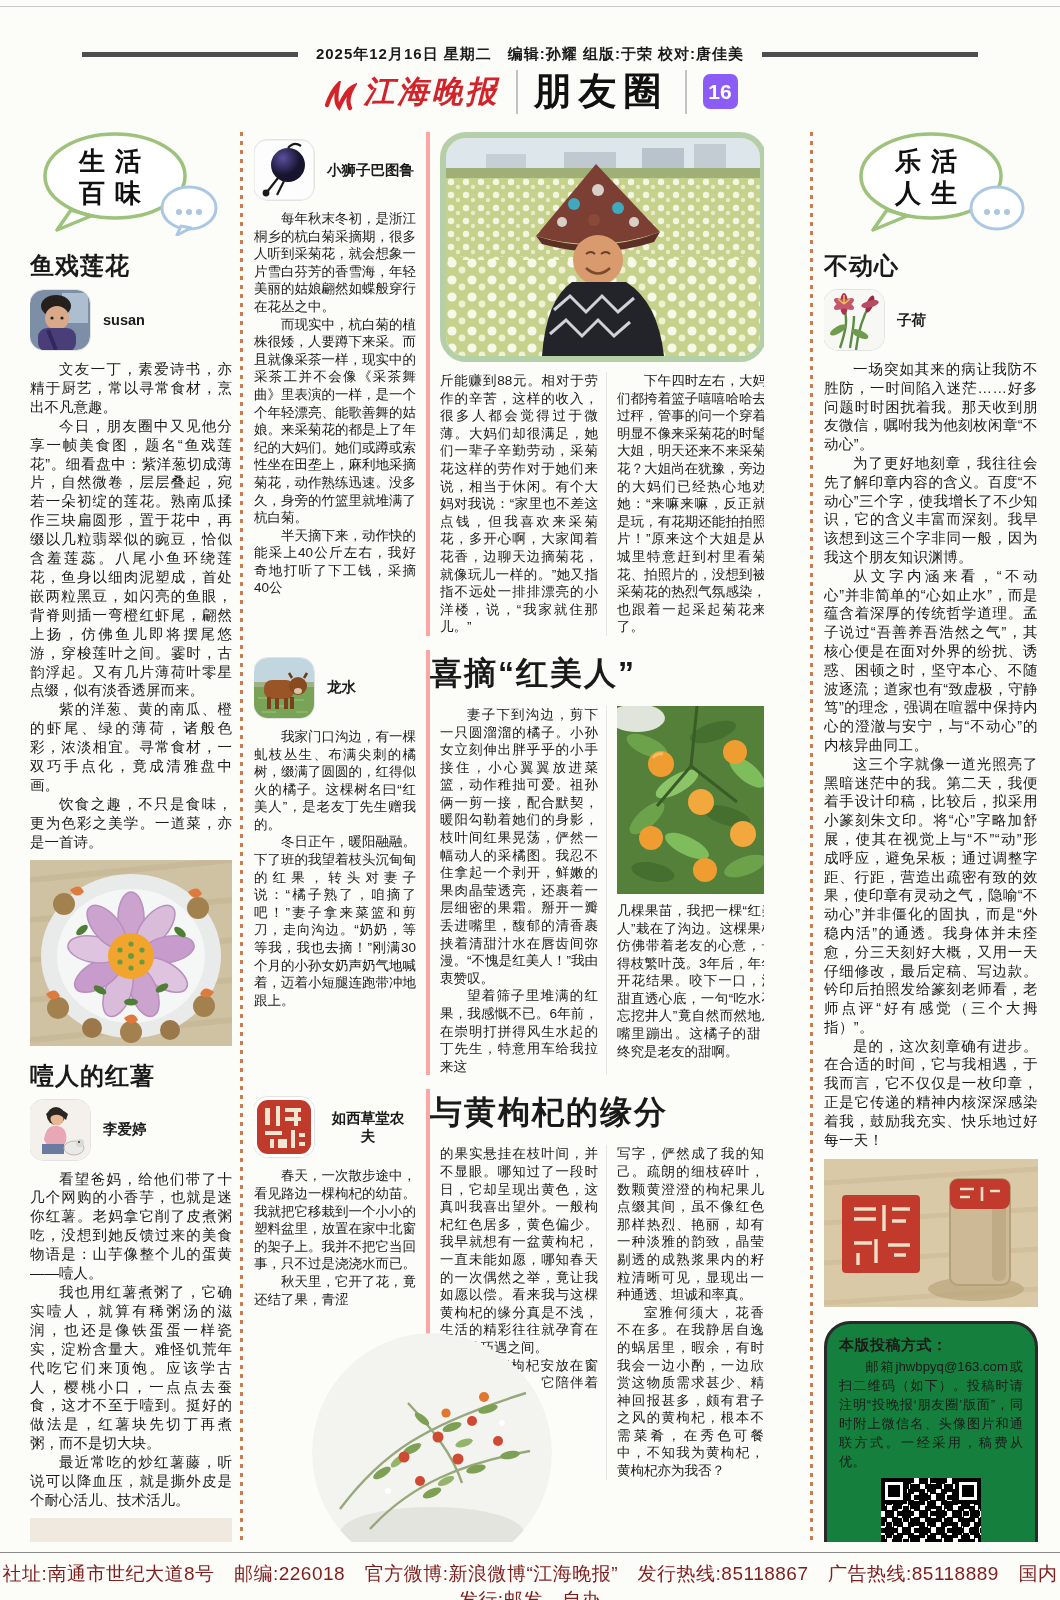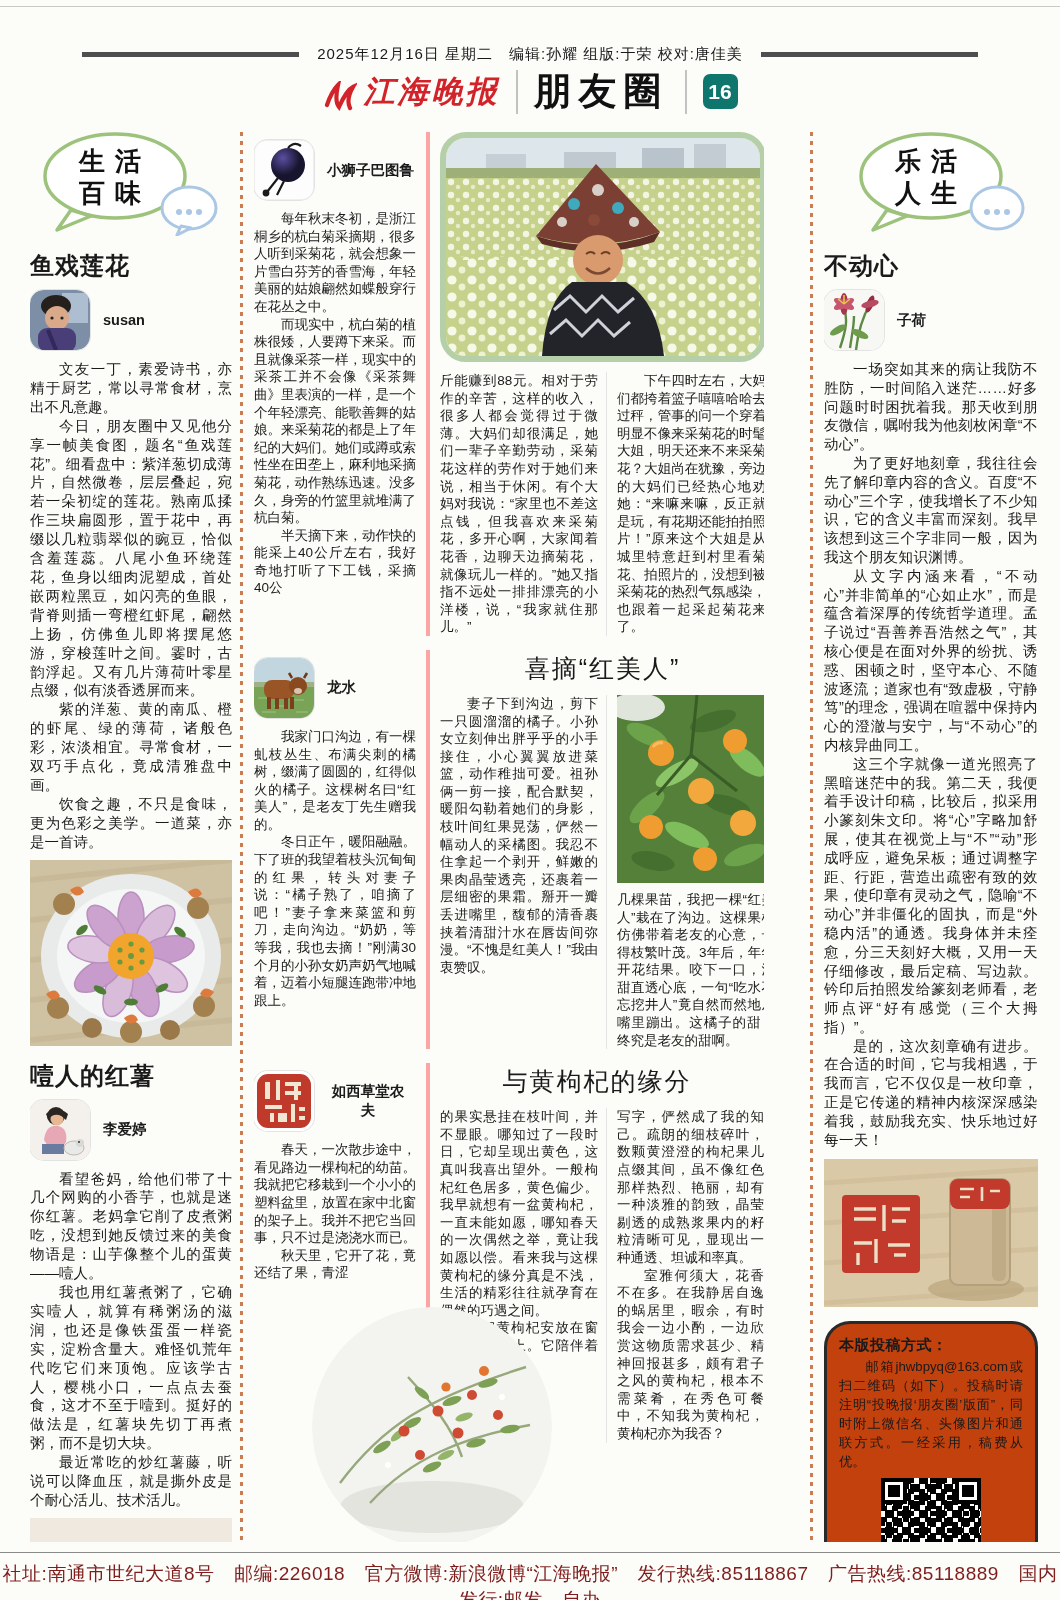--- a/index.html
+++ b/index.html
@@ -2,27 +2,27 @@
 <html><head>
 <meta charset="utf-8">
 <style>
   html,body{margin:0;padding:0;background:#9a9a9a;}
   .page{position:relative;width:1060px;height:1600px;margin:0 auto;background:#fcfcf9;
         font-family:"Liberation Sans",sans-serif;color:#1a1a1a;overflow:hidden;}
   
   .topline{position:absolute;top:6px;left:0;right:0;height:1px;background:#c9c9c9;}
   .dateline{position:absolute;top:45px;left:82px;right:82px;display:flex;align-items:center;}
   .dateline .bar{flex:1;height:5px;background:#4e4e50;}
-  .date-text{margin:0 18px;font-size:15px;font-weight:normal;letter-spacing:1px;white-space:nowrap;text-align:center;}
+  .date-text{margin:0 18px;font-size:15px;font-weight:bold;letter-spacing:1px;white-space:nowrap;text-align:center;}
   .masthead{position:absolute;top:66px;left:0;right:0;display:flex;justify-content:center;align-items:center;gap:16px;}
   .brand{display:flex;align-items:flex-end;gap:7px;}
   .brand-name{font-family:"Liberation Serif",serif;font-style:italic;font-weight:bold;font-size:31px;color:#d2232a;letter-spacing:3px;}
   .mast-sep{width:2px;height:44px;background:#c2c2c2;}
   .section-name{font-size:38px;font-weight:900;letter-spacing:7px;color:#111;}
-  .page-badge{width:35px;height:35px;background:#0f766e;color:#fff;border-radius:7px;font-size:21px;font-weight:bold;
+  .page-badge{width:35px;height:35px;background:#8b5cf6;color:#fff;border-radius:7px;font-size:21px;font-weight:bold;
               display:flex;align-items:center;justify-content:center;}
   
   .vdot{position:absolute;top:132px;height:1410px;width:3px;
         background-image:repeating-linear-gradient(180deg,#cd7b50 0 4px,transparent 4px 9px);}
   
   .col-left{position:absolute;left:30px;top:128px;width:202px;height:1414px;overflow:hidden;}
   .col-center{position:absolute;left:254px;top:132px;width:510px;height:1410px;overflow:hidden;}
   .col-right{position:absolute;left:824px;top:128px;width:214px;height:1414px;overflow:hidden;}
   
   .bubble{display:block;margin:2px auto 0;}
@@ -41,26 +41,26 @@
   
   .art-main h1{font-size:29px;text-align:center;margin:4px 0 12px;letter-spacing:4px;font-weight:bold;}
   .art-row{display:flex;}
   .c1{width:162px;flex:none;}
   .cr{flex:1;margin-left:10px;border-left:4px solid #fca5a5;padding-left:0;}
   .main-photo{width:314px;height:218px;border:6px solid #b5d0a8;border-radius:26px;overflow:hidden;margin:0 0 0 10px;}
   .row2{display:flex;margin-top:10px;}
   .c2{width:158px;flex:none;padding:0 8px 0 10px;}
   .c3{flex:1;border-left:1px solid #e5e5e5;padding-left:10px;}
   .art2,.art3{margin-top:14px;}
-  .art2 h2,.art3 h2{font-size:25px;text-align:center;margin:2px 0 10px;letter-spacing:2px;font-weight:normal;}
+  .art2 h2,.art3 h2{font-size:32px;text-align:left;margin:2px 0 10px;letter-spacing:2px;font-weight:bold;}
   .art3{position:relative;height:418px;}
   .goji-circle{position:absolute;left:58px;top:244px;width:240px;height:240px;border-radius:50%;overflow:hidden;}
   
   .seal-photo{margin-top:10px;}
-  .phone{position:relative;margin-top:10px;border:3px solid #2a2a2a;border-radius:26px;padding:12px 12px 8px;height:232px;background:#c2410c;}
+  .phone{position:relative;margin-top:10px;border:3px solid #2a2a2a;border-radius:26px;padding:12px 12px 8px;height:232px;background:#15803d;}
   .pb-title{font-size:15px;font-weight:bold;letter-spacing:0.5px;}
   .pb-body{font-size:13.2px;line-height:19px;text-align:justify;text-indent:2em;margin-top:2px;}
   .qr{position:relative;width:100px;height:100px;margin:7px auto 0;background-color:#fff;
       background-image:repeating-conic-gradient(#000 0 25%,transparent 0 50%),
                        repeating-conic-gradient(#000 0 25%,transparent 0 50%);
       background-size:11px 11px,17px 17px;background-position:0 0,4px 6px;}
   .qr b{position:absolute;width:26px;height:26px;background:#fff;border:4px solid #000;box-sizing:border-box;}
   .qr b::after{content:"";position:absolute;inset:3px;background:#000;}
   .qr .tl{top:0;left:0;} .qr .tr{top:0;right:0;}
   
@@ -339,20 +339,21 @@
           <div class="body-text ct">
               <p>我家门口沟边，有一棵虬枝丛生、布满尖刺的橘树，缀满了圆圆的，红得似火的橘子。这棵树名曰“红美人”，是老友丁先生赠我的。</p>
               <p>冬日正午，暖阳融融。下了班的我望着枝头沉甸甸的红果，转头对妻子说：“橘子熟了，咱摘了吧！”妻子拿来菜篮和剪刀，走向沟边。“奶奶，等等我，我也去摘！”刚满30个月的小孙女奶声奶气地喊着，迈着小短腿连跑带冲地跟上。</p>
             </div>
         </div>
         <div class="cr">
           <h2>喜摘“红美人”</h2>
           <div class="row2">
             <div class="c2 body-text ct">
                 <p>妻子下到沟边，剪下一只圆溜溜的橘子。小孙女立刻伸出胖乎乎的小手接住，小心翼翼放进菜篮，动作稚拙可爱。祖孙俩一剪一接，配合默契，暖阳勾勒着她们的身影，枝叶间红果晃荡，俨然一幅动人的采橘图。我忍不住拿起一个剥开，鲜嫩的果肉晶莹透亮，还裹着一层细密的果霜。掰开一瓣丢进嘴里，馥郁的清香裹挟着清甜汁水在唇齿间弥漫。“不愧是红美人！”我由衷赞叹。</p>
+                <p>望着筛子里堆满的红果，我感慨不已。6年前，在崇明打拼得风生水起的丁先生，特意用车给我拉来这</p>
               </div>
             <div class="c3">
               <svg width="158" height="188" viewBox="0 0 158 188" style="display:block;margin-bottom:8px;">
                 <rect width="158" height="188" fill="#54803a"></rect>
                 <ellipse cx="20" cy="12" rx="28" ry="14" fill="#dfe5da"></ellipse>
                 <g>
                   <ellipse cx="30" cy="40" rx="22" ry="9" fill="#6ba24a" transform="rotate(24,30,40)"></ellipse>
                   <ellipse cx="96" cy="26" rx="24" ry="9" fill="#456f2e" transform="rotate(-18,96,26)"></ellipse>
                   <ellipse cx="130" cy="66" rx="22" ry="9" fill="#7fbc5b" transform="rotate(40,130,66)"></ellipse>
                   <ellipse cx="60" cy="78" rx="24" ry="9" fill="#8cc468" transform="rotate(-30,60,78)"></ellipse>

